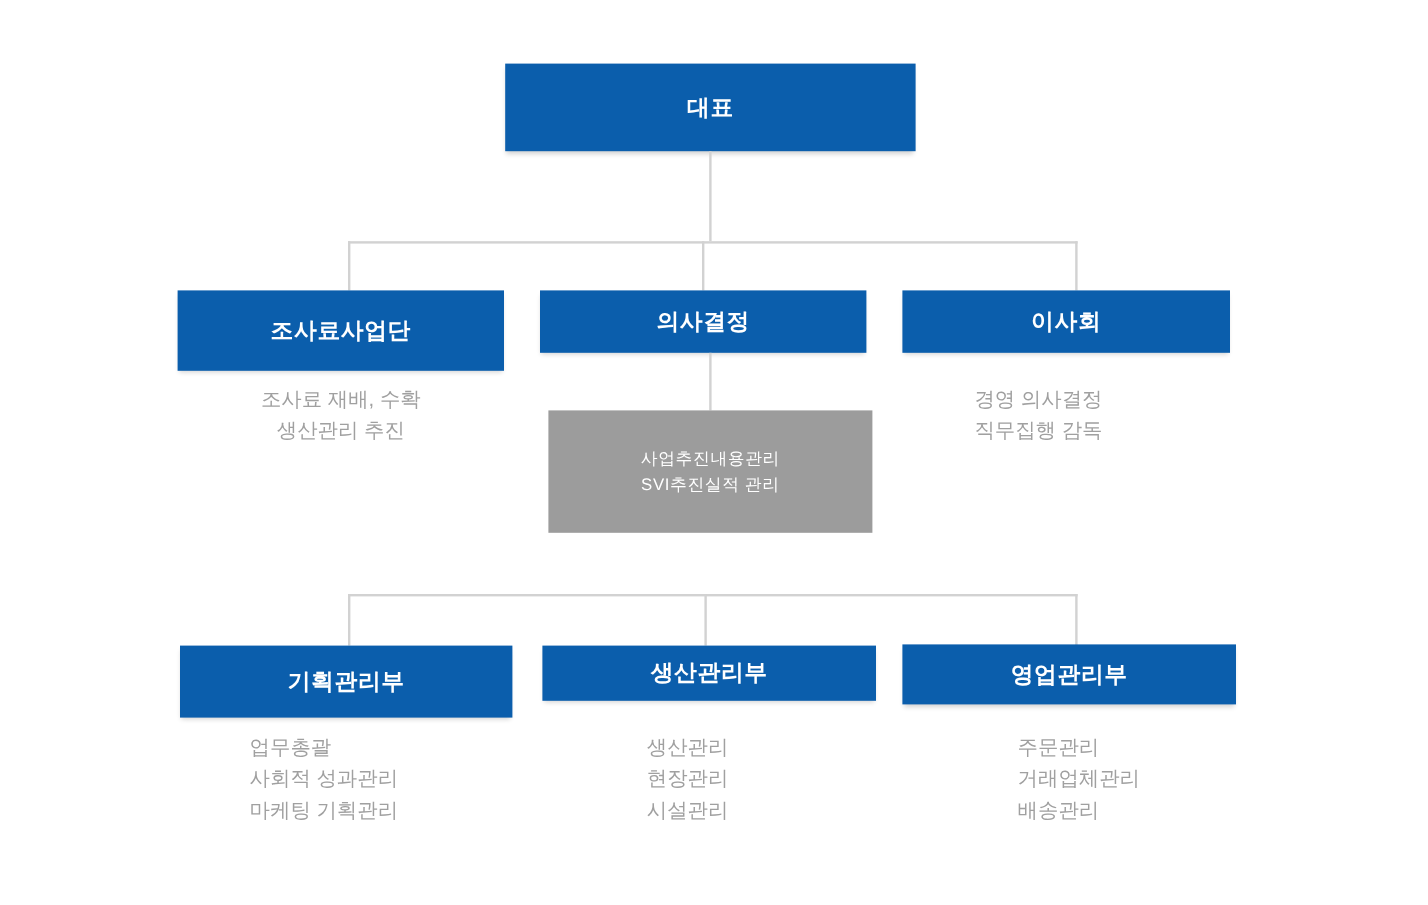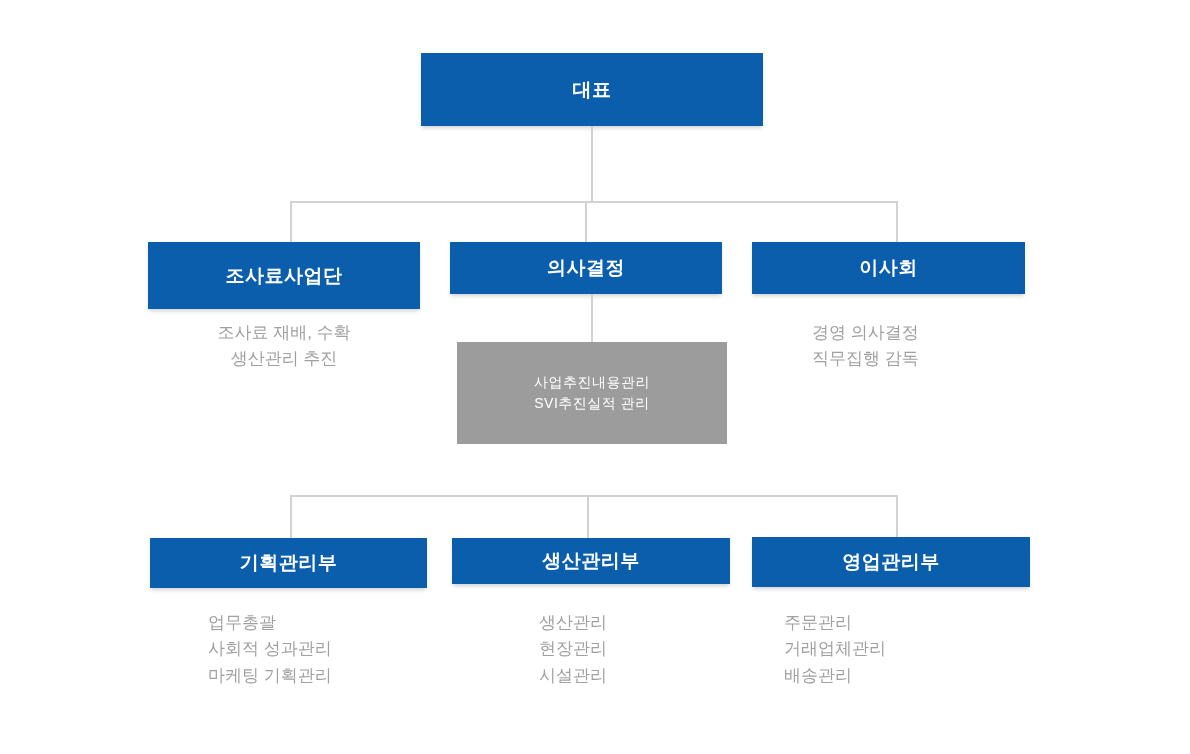--- a/index.html
+++ b/index.html
@@ -103,31 +103,31 @@
 
   <div class="desc left" style="left:812px; top:288px; width:260px;">경영 의사결정
 직무집행 감독</div>
 
   <div class="conn-h" style="left:290px; top:463px; width:608px;"></div>
 
   <div class="conn-v" style="left:290px; top:463px; height:43px;"></div>
   <div class="conn-v" style="left:587px; top:463px; height:43px;"></div>
   <div class="conn-v" style="left:896px; top:463px; height:43px;"></div>
 
-  <div class="node-box" style="left:150px; top:506px; width:277px; height:50px;">기획관리부</div>
+  <div class="node-box" style="left:150px; top:506px; width:277px; height:60px;">기획관리부</div>
 
   <div class="desc left" style="left:208px; top:578px; width:260px;">업무총괄
 사회적 성과관리
 마케팅 기획관리</div>
 
   <div class="node-box" style="left:452px; top:506px; width:278px; height:46px;">생산관리부</div>
 
   <div class="desc left" style="left:539px; top:578px; width:260px;">생산관리
 현장관리
 시설관리</div>
 
   <div class="node-box" style="left:752px; top:505px; width:278px; height:50px;">영업관리부</div>
 
-  <div class="desc left" style="left:784px; top:578px; width:260px;">주문관리
+  <div class="desc left" style="left:848px; top:578px; width:260px;">주문관리
 거래업체관리
 배송관리</div>
 
 </div>
 
 </body></html>

